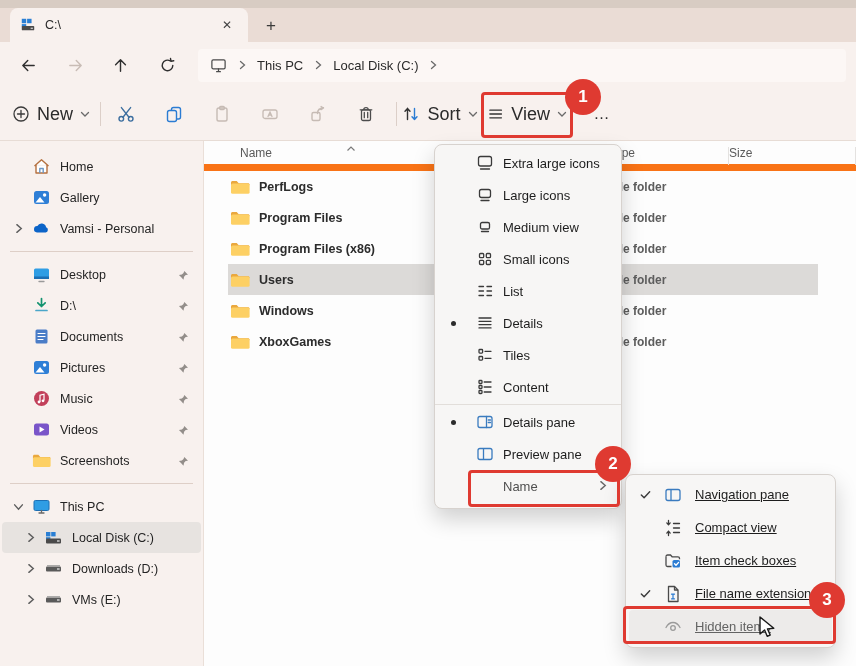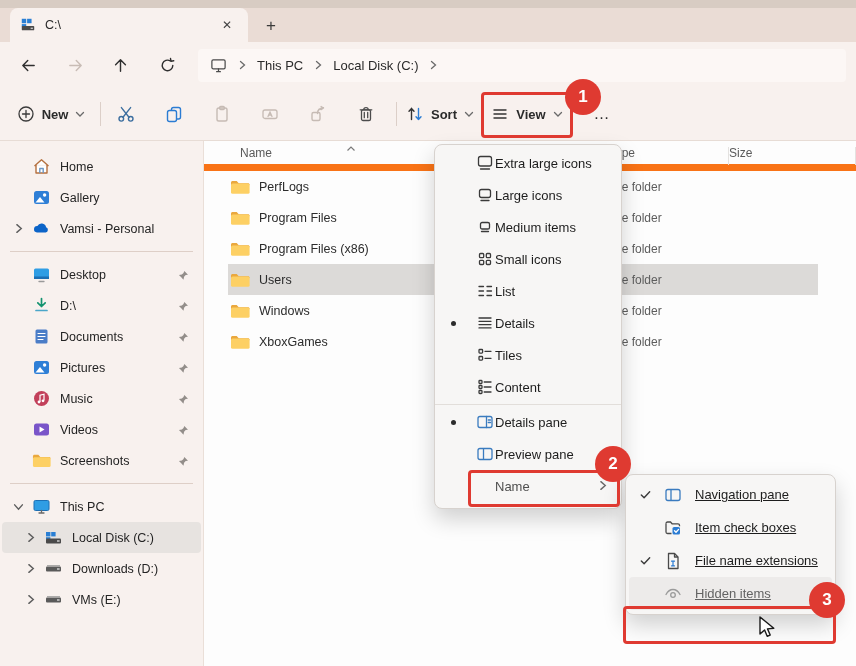--- a/index.html
+++ b/index.html
@@ -32,21 +32,21 @@
                 display: flex; align-items: center; padding: 0 12px; gap: 10px; }
   .addressbar svg.mon { width: 17px; height: 17px; }
   .crumb { font-size: 13px; color: #2a2a2a; }
   .chev-sep svg { width: 10px; height: 10px; display: block; }
 
   
   .toolbar { position: relative; height: 53px; background: #f8f1ee; border-bottom: 1px solid #e7dcd5; }
   .tb { position: absolute; top: 8px; height: 36px; display: flex; align-items: center; justify-content: center;
         border-radius: 4px; gap: 7px; }
   .tb svg { width: 18px; height: 18px; }
-  .tb-label { font-size: 13px; color: #2b2b2b; font-weight: bold; }
+  .tb-label { font-size: 18px; color: #2b2b2b; }
   .tb .dd svg { width: 10px; height: 10px; }
   .tb-new { left: 12px; width: 78px; }
   .tb-sep { position: absolute; top: 14px; width: 1px; height: 24px; background: #dccfc8; }
   .sep1 { left: 100px; } .sep2 { left: 396px; }
   .tb-cut { left: 104px; width: 44px; } .tb-copy { left: 152px; width: 44px; }
   .tb-paste { left: 200px; width: 44px; } .tb-rename { left: 248px; width: 44px; }
   .tb-share { left: 296px; width: 44px; } .tb-trash { left: 344px; width: 44px; }
   .tb-sort { left: 402px; width: 76px; }
   .tb-view { left: 487px; width: 80px; }
   .tb-more { left: 584px; width: 36px; font-size: 16px; letter-spacing: 1px; color: #2b2b2b; }
@@ -68,37 +68,37 @@
   .sb-divider { height: 1px; background: #decfc7; margin: 7px 10px; }
 
   .files { flex: 1; background: #fdfdfd; position: relative; }
   .fl-header, .fl-row { display: grid; grid-template-columns: 405px 120px 1fr; align-items: center; }
   .fl-header { height: 30px; border-bottom: 7px solid #f97316; position: relative; }
   .fl-h { font-size: 12px; color: #5a5a5a; position: relative; height: 100%; display: flex; align-items: center; }
   .fl-h.name { padding-left: 36px; }
   .fl-h::after { content: ""; position: absolute; right: 0; top: 6px; height: 18px; width: 1px; background: #e4e2e0; }
   .sort-caret { position: absolute; left: 142px; top: 1px; }
   .sort-caret svg { width: 10px; height: 8px; }
-  .fl-row { height: 31px; position: relative; }
+  .fl-row { height: 31px; position: relative; font-weight: bold; }
   .fl-row.selected::before { content: ""; position: absolute; left: 24px; width: 590px; top: 0; bottom: 0; background: #dcdad8; }
   .fl-cell { position: relative; z-index: 1; }
   .fl-name { display: flex; align-items: center; gap: 9px; padding-left: 26px; font-size: 12.5px; color: #2c2c2c; }
   .fl-name svg { width: 20px; height: 16px; flex: 0 0 auto; }
   .fl-type { font-size: 12px; color: #5d5d5d; }
 
   
   .menu { position: absolute; background: #f7f6f5; border: 1px solid #d7d2ce; border-radius: 8px;
           box-shadow: 0 10px 22px rgba(0,0,0,.18); }
   .view-menu { left: 434px; top: 144px; width: 188px; padding: 2px 0 6px; z-index: 10; }
   .vm-item { height: 32px; display: flex; align-items: center; padding-left: 10px; position: relative; }
   .vm-bullet { width: 16px; display: flex; align-items: center; justify-content: center; flex: 0 0 auto; }
   .dot { width: 5px; height: 5px; border-radius: 50%; background: #2c2c2c; }
   .vm-icon { width: 20px; height: 20px; margin-left: 14px; flex: 0 0 auto; }
   .vm-icon svg { width: 100%; height: 100%; }
-  .vm-label { margin-left: 0; font-size: 13px; color: #1d1d1d; white-space: nowrap; text-align: right; }
+  .vm-label { margin-left: 8px; font-size: 13px; color: #1d1d1d; white-space: nowrap; text-align: right; }
   .vm-label.dim { color: #4f4f4f; }
   .vm-sub { position: absolute; right: 13px; }
   .vm-sub svg { width: 11px; height: 11px; }
   .vm-divider { height: 1px; background: #e2deda; margin: 1px 0; }
 
   .submenu { left: 625px; top: 474px; width: 211px; padding: 3px 0 4px; z-index: 11; }
   .sm-item { height: 33px; display: flex; align-items: center; padding-left: 8px; margin: 0 3px; border-radius: 4px; }
   .sm-item.hovered { background: #edebea; }
   .sm-check { width: 16px; display: flex; align-items: center; justify-content: center; flex: 0 0 auto; }
   .sm-check svg { width: 13px; height: 13px; }
@@ -532,21 +532,21 @@
             <path d="M6 15.5h8" stroke-linecap="round"></path>
           </svg></span>
       <span class="vm-label">Large icons</span>
     </div>
     <div class="vm-item">
       <span class="vm-bullet"></span>
       <span class="vm-icon"><svg viewBox="0 0 20 20" fill="none" stroke="#3a3a3a" stroke-width="1.3">
             <rect x="5.5" y="5.5" width="9" height="6.5" rx="1.6"></rect>
             <path d="M6.5 14.5h7" stroke-linecap="round"></path>
           </svg></span>
-      <span class="vm-label">Medium items</span>
+      <span class="vm-label">Medium view</span>
     </div>
     <div class="vm-item">
       <span class="vm-bullet"></span>
       <span class="vm-icon"><svg viewBox="0 0 20 20" fill="none" stroke="#3a3a3a" stroke-width="1.3">
             <rect x="4.5" y="4.5" width="4.2" height="4.2" rx="1"></rect>
             <rect x="11.3" y="4.5" width="4.2" height="4.2" rx="1"></rect>
             <rect x="4.5" y="11.3" width="4.2" height="4.2" rx="1"></rect>
             <rect x="11.3" y="11.3" width="4.2" height="4.2" rx="1"></rect>
           </svg></span>
       <span class="vm-label">Small icons</span>
@@ -626,20 +626,27 @@
           </svg>
         </span>
       <span class="sm-icon"><svg viewBox="0 0 20 20" fill="none" stroke="#3a7bbf" stroke-width="1.3">
             <rect x="3" y="4.5" width="14" height="11" rx="2"></rect>
             <path d="M8 4.5v11"></path>
           </svg></span>
       <span class="sm-label">Navigation pane</span>
     </div>
     <div class="sm-item">
       <span class="sm-check"></span>
+      <span class="sm-icon"><svg viewBox="0 0 20 20" fill="none" stroke="#3a7bbf" stroke-width="1.3" stroke-linecap="round" stroke-linejoin="round">
+            <path d="M5.5 2.5v4.2M5.5 6.7L3.8 4.9M5.5 6.7l1.7-1.8M5.5 17.5v-4.2M5.5 13.3l-1.7 1.8M5.5 13.3l1.7 1.8M10.5 5.5h6M10.5 10h6M10.5 14.5h6" stroke="#3a3a3a"></path>
+          </svg></span>
+      <span class="sm-label">Compact view</span>
+    </div>
+    <div class="sm-item">
+      <span class="sm-check"></span>
       <span class="sm-icon"><svg viewBox="0 0 20 20" fill="none">
             <path d="M3 5.5C3 4.7 3.7 4 4.5 4h3l1.6 1.8H15c.8 0 1.5.7 1.5 1.5v1" stroke="#4a4a4a" stroke-width="1.3"></path>
             <path d="M3 5.5V14c0 .8.7 1.5 1.5 1.5h4" stroke="#4a4a4a" stroke-width="1.3"></path>
             <rect x="9.5" y="9" width="7.5" height="7.5" rx="1.6" fill="#2b7cd3"></rect>
             <path d="M11.5 12.8l1.5 1.5 2.6-2.9" stroke="#fff" stroke-width="1.4" stroke-linecap="round" stroke-linejoin="round"></path>
           </svg></span>
       <span class="sm-label">Item check boxes</span>
     </div>
     <div class="sm-item">
       <span class="sm-check">

